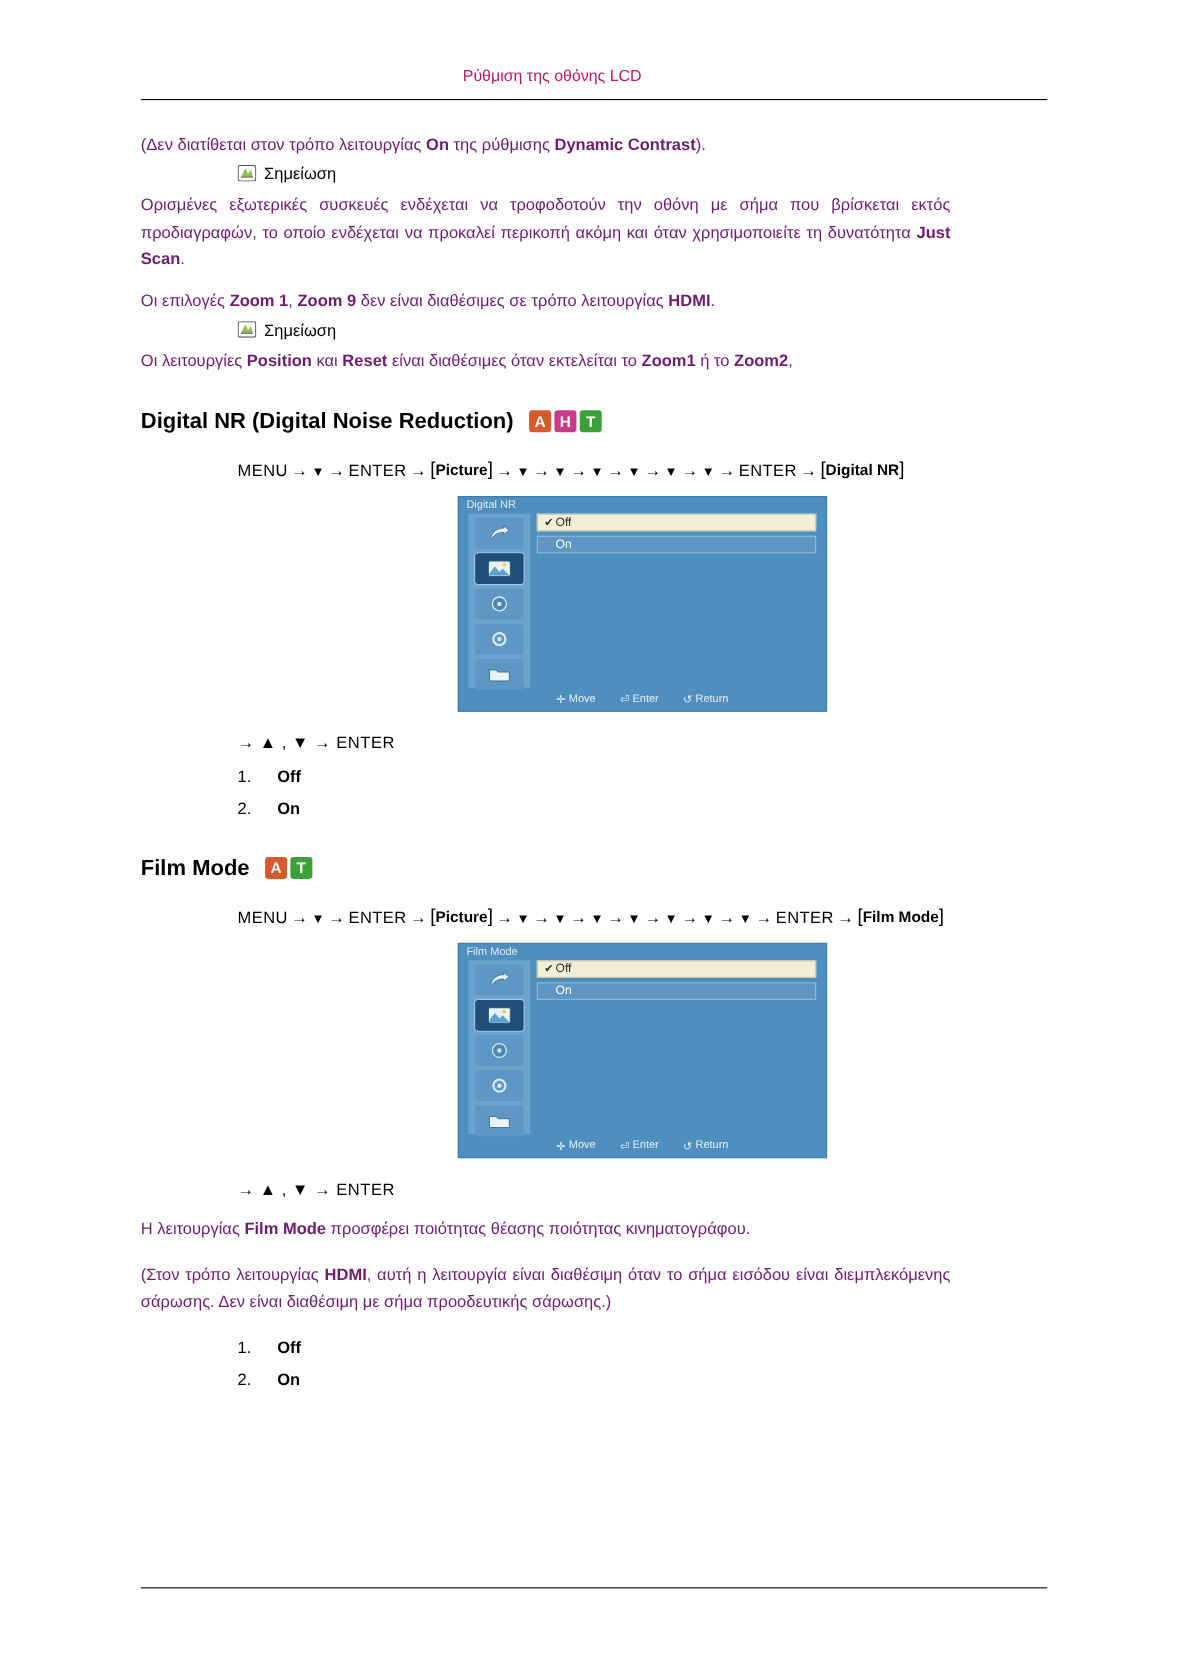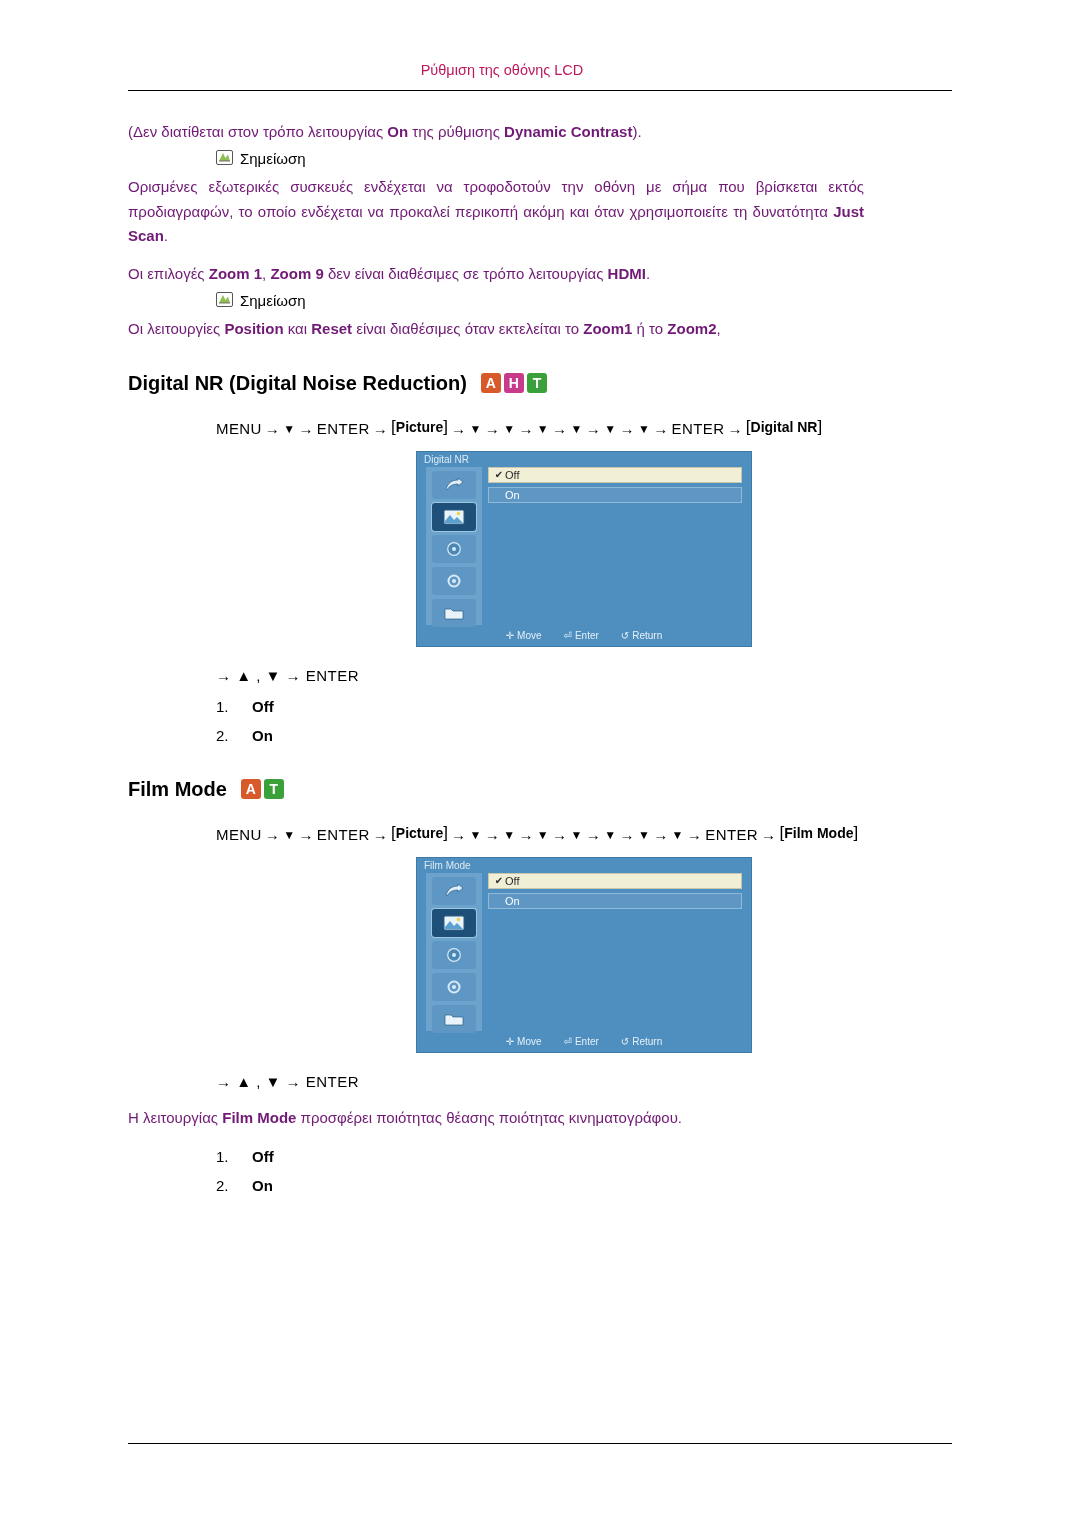--- a/index.html
+++ b/index.html
@@ -493,20 +493,23 @@
           </span>
       </div>
     </div>
 
     <div class="sub-path" style="margin-bottom:16px;">→ ▲ , ▼ → ENTER</div>
 
     <p class="body indent" style="margin-bottom:18px;">
       <span>Η λειτουργίας </span><b>Film Mode</b><span> προσφέρει ποιότητας θέασης ποιότητας κινηματογράφου.</span>
     </p>
 
+    <p class="body indent" style="margin-bottom:20px;">
+      <span>(Στον τρόπο λειτουργίας </span><b>HDMI</b><span>, αυτή η λειτουργία είναι διαθέσιμη όταν το σήμα εισόδου είναι διεμπλεκόμενης σάρωσης. Δεν είναι διαθέσιμη με σήμα προοδευτικής σάρωσης.)</span>
+    </p>
 
     <ol class="opts">
       <li>
           <span class="num">1.</span>
           <span>Off</span>
         </li>
       <li>
           <span class="num">2.</span>
           <span>On</span>
         </li>

